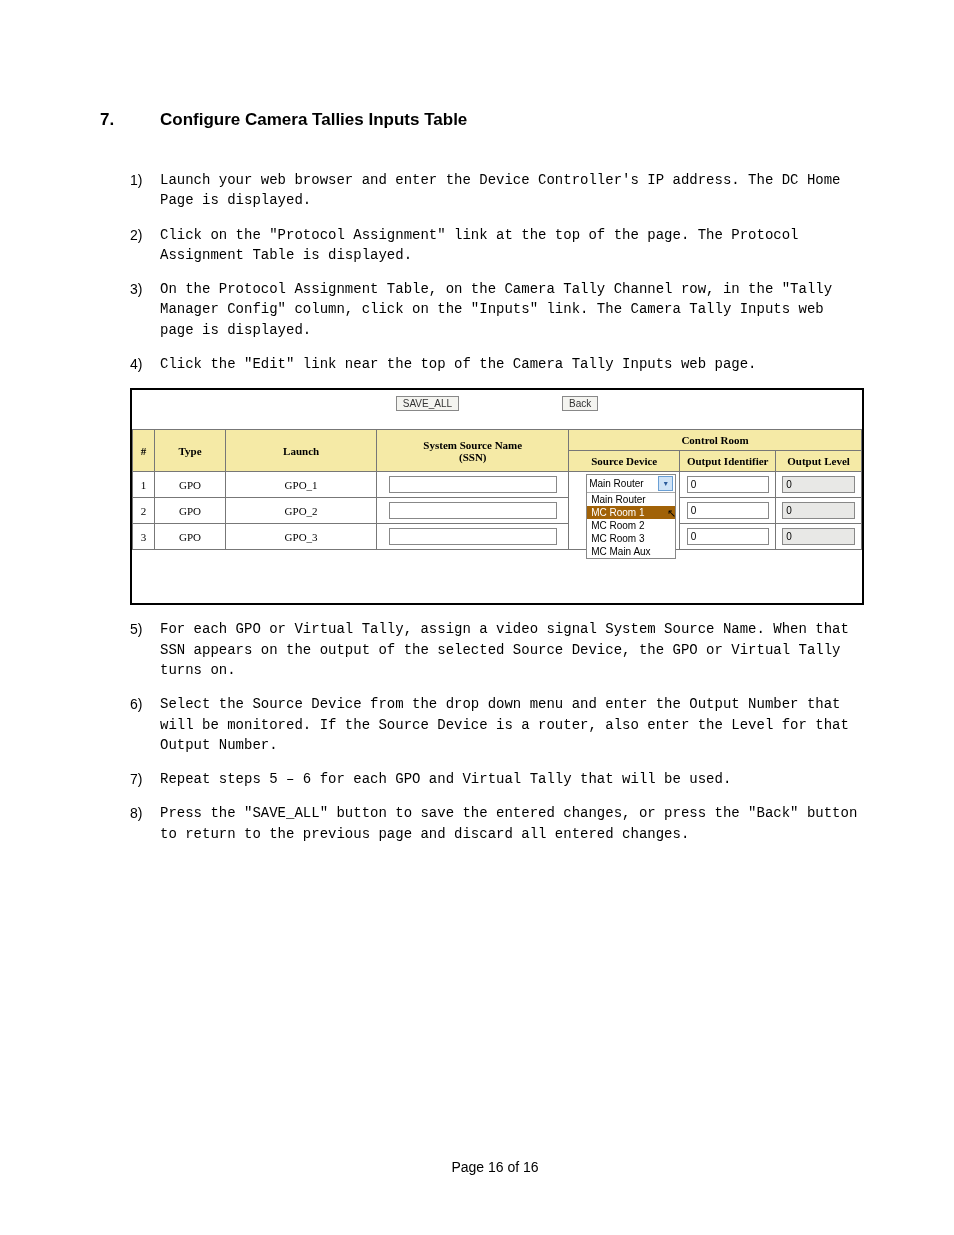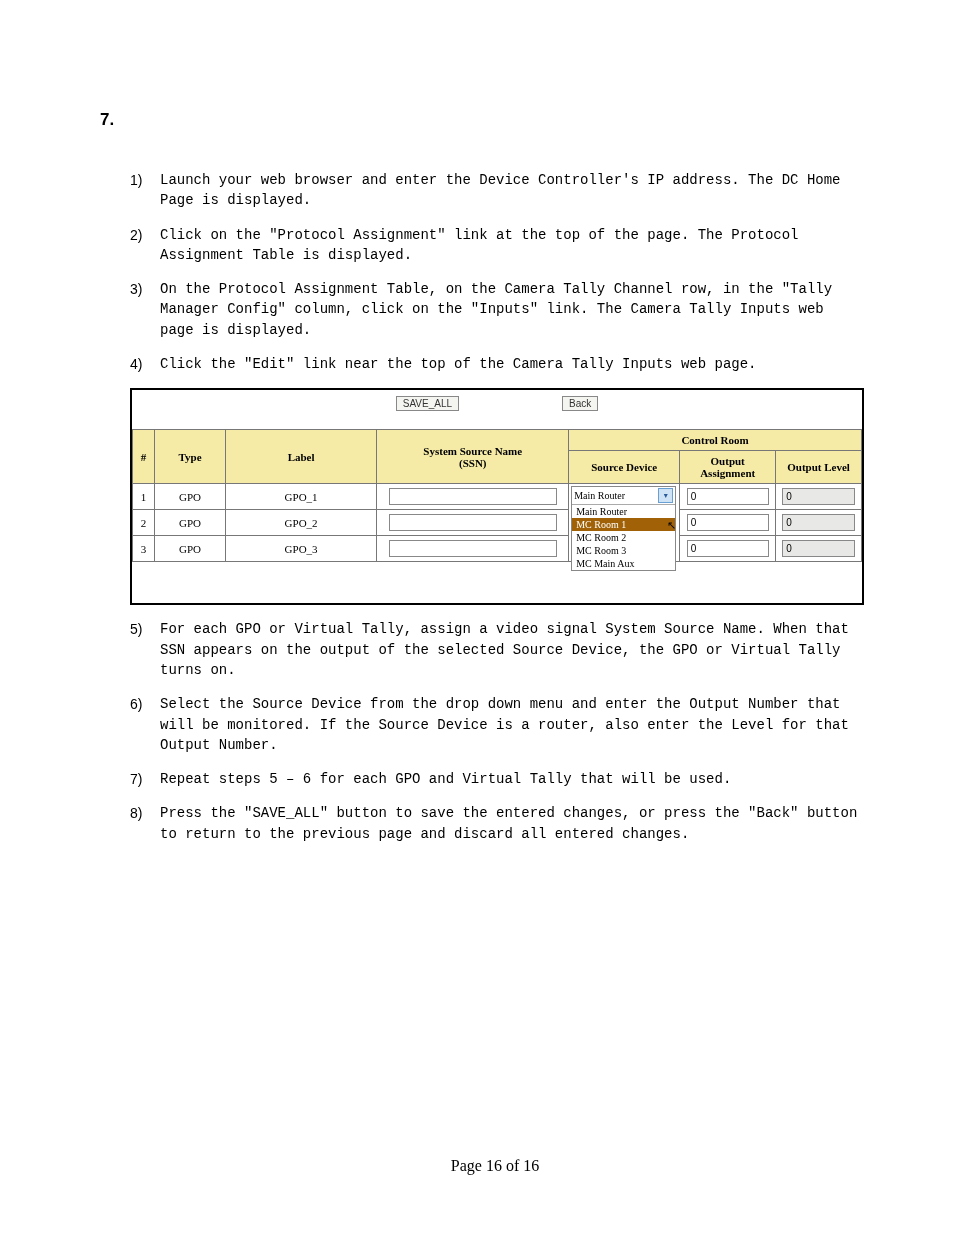--- a/index.html
+++ b/index.html
@@ -107,26 +107,26 @@
     text-align: left;
   }
   .cell-input.ro {
     background: #e8e8e6;
   }
   .dropdown-cell {
     position: relative;
   }
   .dropdown-open {
     position: absolute;
-    left: 2px;
+    left: 17px;
     right: 3px;
     top: 2px;
     border: 1px solid #888;
     background: #fff;
-    font-family: Liberation Serif, serif;
+    font-family: Liberation Sans, sans-serif;
     font-size: 10px;
     z-index: 10;
     text-align: left;
   }
   .dropdown-open .sel-top {
     display: flex;
     justify-content: space-between;
     align-items: center;
     border-bottom: 1px solid #aaa;
     padding: 1px 2px;
@@ -158,32 +158,33 @@
     font-size: 11px;
     color:#000;
     z-index: 20;
   }
   .page-num {
     position: absolute;
     bottom: 60px;
     left: 0;
     right: 0;
     text-align: center;
-    font-family: Liberation Serif, serif;
-    font-size: 16px;
+    font-family: Liberation Sans, sans-serif;
+    font-size: 14px;
     padding-left: 36px;
   }
 </style>
 </head>
 <body>
 
 <div class="page">
 
   <div class="heading-row">
     <div class="heading-num">7.</div>
+    <div class="heading-text">Configure Camera Tallies Inputs Table</div>
   </div>
 
   <ol class="steps">
     <li>
         <span class="num">1)</span>
         <span class="txt">Launch your web browser and enter the Device Controller's IP address. The DC Home Page is displayed.</span>
       </li>
     <li>
         <span class="num">2)</span>
         <span class="txt">Click on the "Protocol Assignment" link at the top of the page.  The Protocol Assignment Table is displayed.</span>
@@ -210,30 +211,30 @@
           <col class="col-label">
           <col class="col-ssn">
           <col class="col-src">
           <col class="col-oid">
           <col class="col-olv">
       </colgroup>
       <thead>
         <tr>
           <th rowspan="2">#</th>
           <th rowspan="2">Type</th>
-          <th rowspan="2">Label</th>
+          <th rowspan="2">Launch</th>
           <th rowspan="2">
             <span>System Source Name</span><br>
             <span>(SSN)</span>
           </th>
           <th colspan="3">Control Room</th>
         </tr>
         <tr>
           <th>Source Device</th>
-          <th>Output Assignment</th>
+          <th>Output Identifier</th>
           <th>Output Level</th>
         </tr>
       </thead>
       <tbody>
         <tr>
           <td>1</td>
           <td>GPO</td>
           <td>GPO_1</td>
           <td><input class="cell-input" value="" style=""></td>
           <td class="dropdown-cell" rowspan="3" style="vertical-align:top;padding:0;position:relative;">

